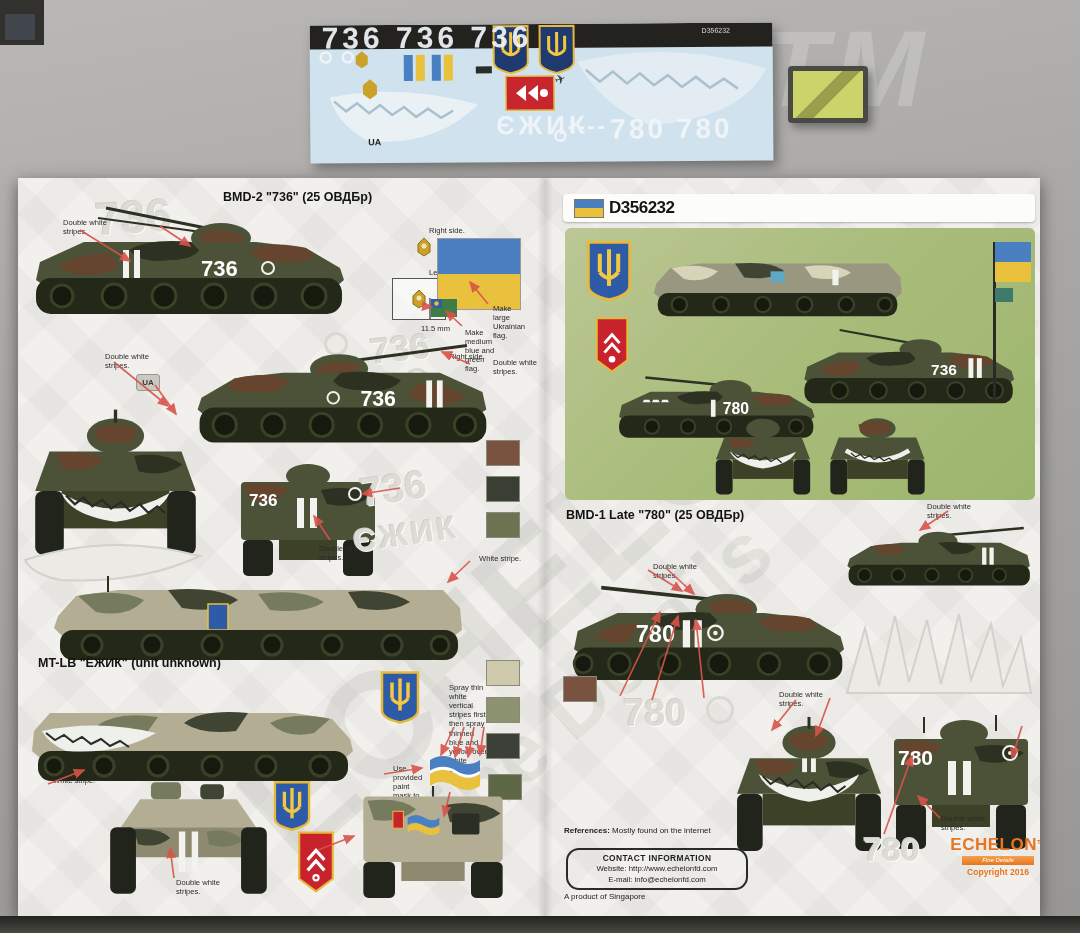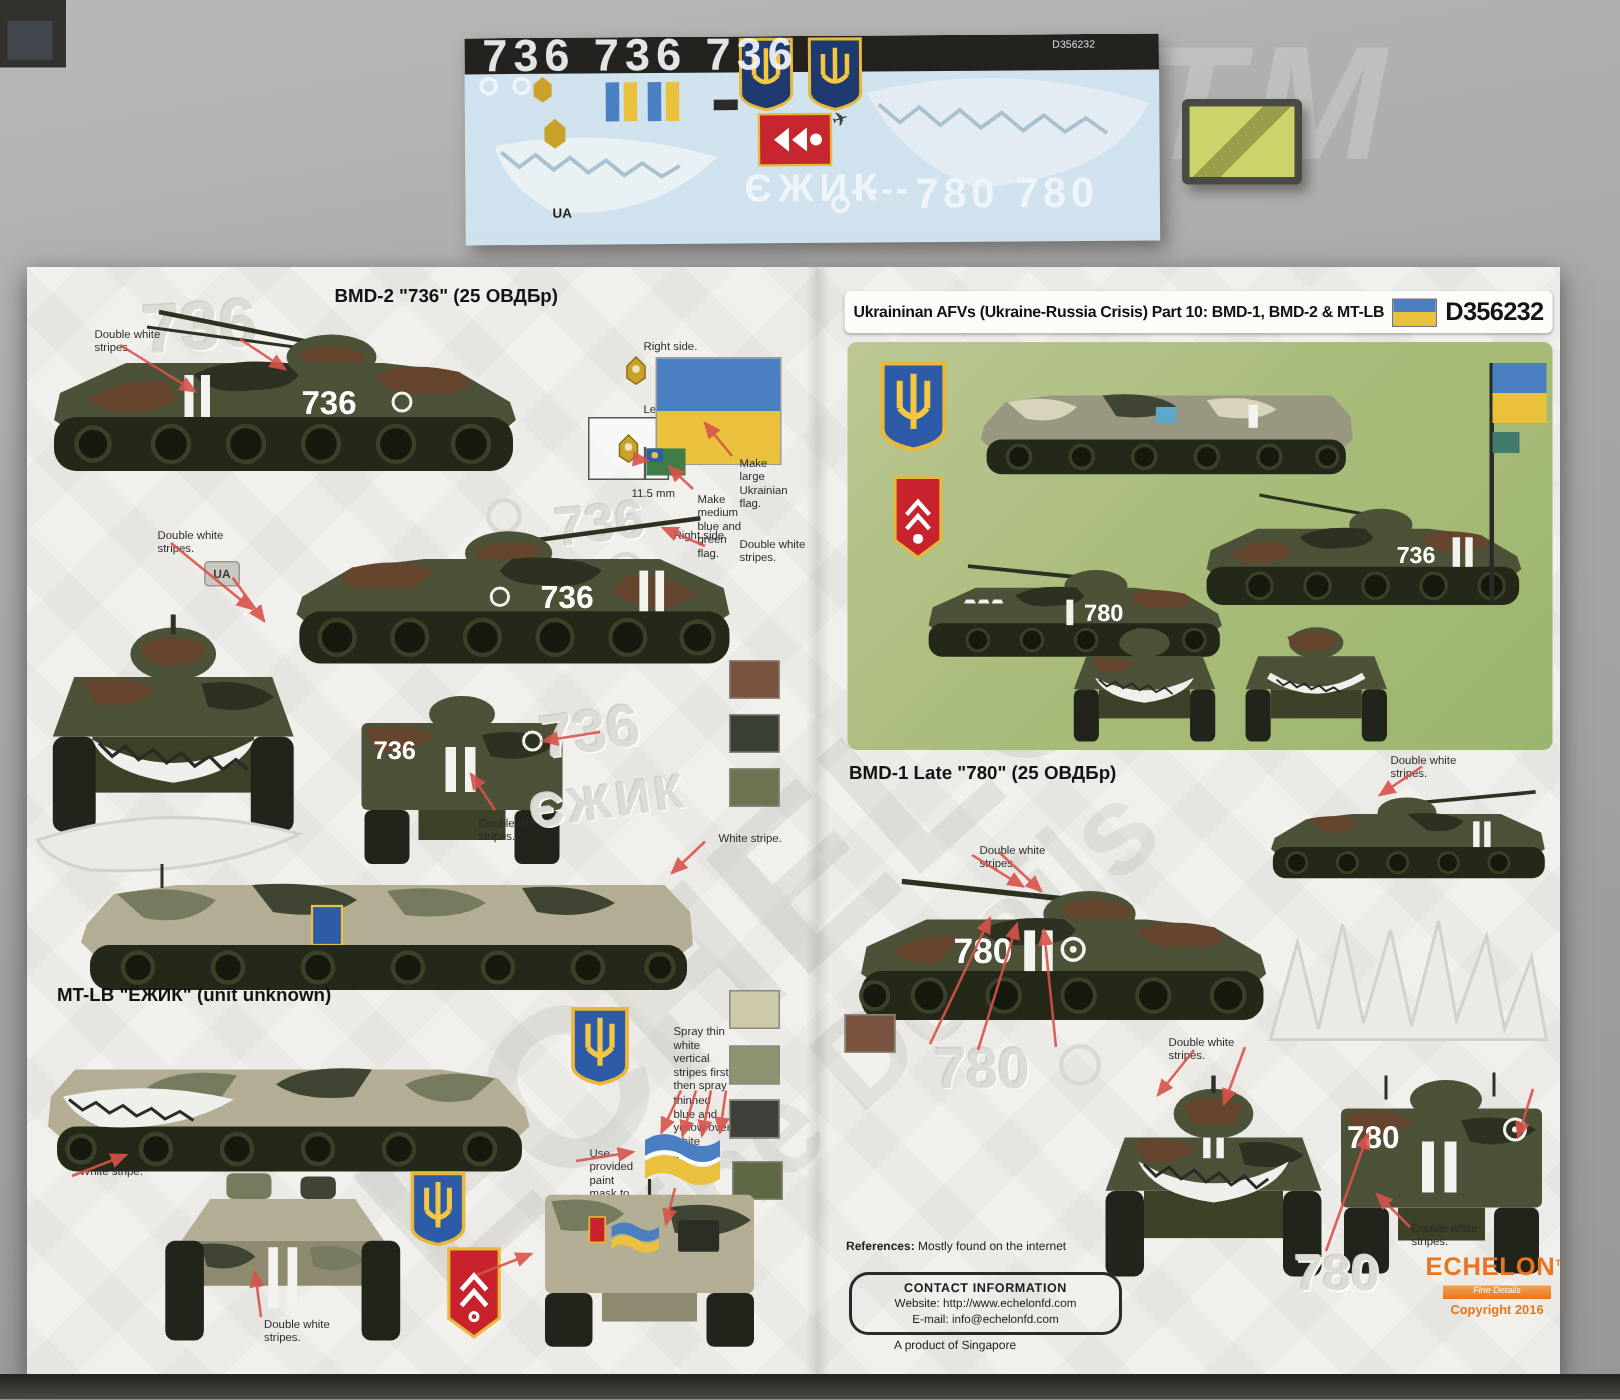--- a/index.html
+++ b/index.html
@@ -58,21 +58,21 @@
   .flag-icon{width:30px;height:19px;border:1px solid #777;margin:0 5px;flex:0 0 auto;}
   .flag-icon .b{height:50%;background:#4a7fc1;}
   .flag-icon .y{height:50%;background:#e9c13d;}
   .titlebar .code{font-size:17px;font-weight:800;color:#141414;letter-spacing:-0.5px;}
   .photo-panel{position:absolute;left:547px;top:50px;width:470px;height:272px;border-radius:6px;overflow:hidden;
                background:linear-gradient(135deg,#bcc795 0%,#aabd7c 45%,#9cb56d 100%);}
   .refs{position:absolute;left:546px;top:648px;font-size:8px;color:#222;}
   .contact-box{position:absolute;left:548px;top:670px;width:182px;border:2px solid #2a2a2a;border-radius:13px;
                padding:3px 6px;text-align:center;font-size:7.8px;color:#1c1c1c;line-height:1.35;}
   .contact-box .h{font-weight:700;font-size:8.4px;letter-spacing:.4px;}
-  .origin{position:absolute;left:546px;top:714px;font-size:8px;color:#222;margin-left:32px;}
+  .origin{position:absolute;left:546px;top:714px;font-size:8px;color:#222;}
   .brand{position:absolute;left:930px;top:658px;width:100px;text-align:center;}
   .brand .n{font-size:17px;font-weight:900;color:#e87520;letter-spacing:.5px;line-height:1;}
   .brand .tm{font-size:6px;vertical-align:super;font-weight:700;color:#e87520;}
   .brand .bar{margin:2px auto 0;width:72px;height:9px;background:linear-gradient(#f2a24e,#e87520);
               color:#fff;font-size:6px;font-style:italic;line-height:9px;}
   .brand .c{margin-top:2px;font-size:8.6px;font-weight:700;color:#e87520;}
   .bottom-bar{position:absolute;left:0;top:916px;width:1080px;height:17px;
               background:linear-gradient(#23231f,#4a4a44);}
   .arrows{position:absolute;left:0;top:0;pointer-events:none;}
 </style>
@@ -368,21 +368,20 @@
       <path d="M56,38 q8,-5 16,0 t14,0 v6 q-8,5 -16,0 t-14,0 z" fill="#e9c13d"></path>
       <rect x="42" y="24" width="10" height="16" fill="#c8232c" stroke="#e8b83a"></rect>
       <rect x="14" y="72" width="30" height="34" rx="5" fill="#20241a"></rect>
       <rect x="116" y="72" width="30" height="34" rx="5" fill="#20241a"></rect>
       <rect x="50" y="72" width="60" height="18" fill="#8d8a70"></rect>
       <line x1="80" y1="0" x2="80" y2="10" stroke="#2c3122" stroke-width="2"></line>
     </svg>
     <div class="lbl" style="left:135px;top:700px;width:84px;">Double white stripes.</div>
 
     <div class="titlebar">
-      <div class="t">Ukraininan AFVs (Ukraine-Russia Crisis) Part 10: BMD-1, BMD-2 &amp; MT-LB</div>
       <div class="flag-icon">
           <div class="b"></div>
           <div class="y"></div>
         </div>
       <div class="code">D356232</div>
     </div>
 
     <div class="photo-panel">
       <svg class="veh" style="left:20px;top:12px;" width="48" height="62" viewBox="0 0 40 54">
         <path d="M2,2 h36 v38 q0,8 -18,12 q-18,-4 -18,-12 z" fill="#2d5ba8" stroke="#e8b83a" stroke-width="2.5"></path>

